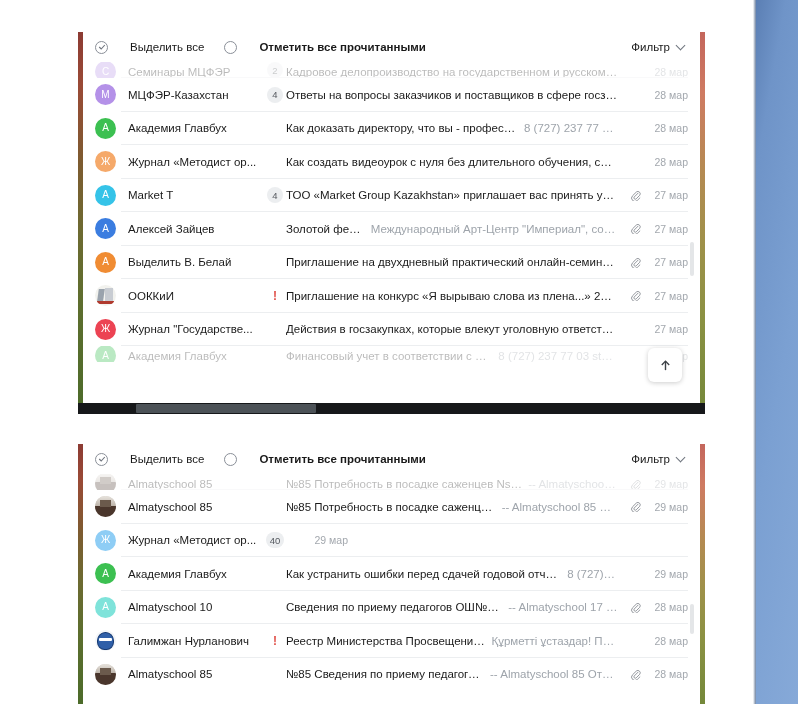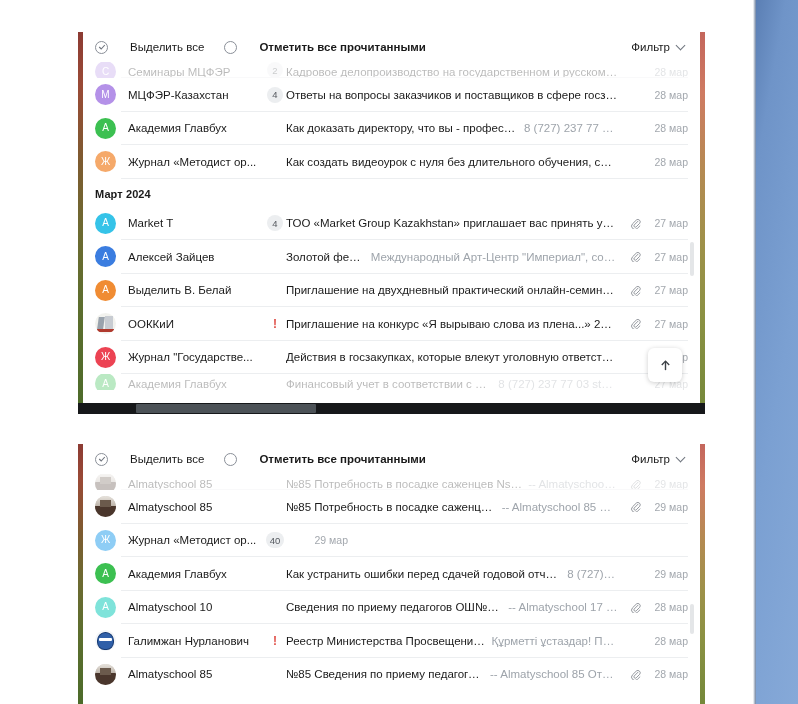--- a/index.html
+++ b/index.html
@@ -415,21 +415,20 @@
         <div class="row">
           <span class="avatar" style="background:#f5a96a">Ж</span>
           <span class="sender">Журнал «Методист ор...</span>
           <span class="flag-col"></span>
           <span class="subject-cell">
             <span class="subj">Как создать видеоурок с нуля без длительного обучения, спецнав...</span>
           </span>
           <span class="clip-col"></span>
           <span class="date-col">28 мар</span>
         </div>
-        <div class="day-group">Март 2024</div>
         <div class="row">
           <span class="avatar" style="background:#35c3e8">А</span>
           <span class="sender">Market T</span>
           <span class="flag-col">
             <span class="count-badge">4</span>
           </span>
           <span class="subject-cell">
             <span class="subj">ТОО «Market Group Kazakhstan» приглашает вас принять учас...</span>
           </span>
           <span class="clip-col">

